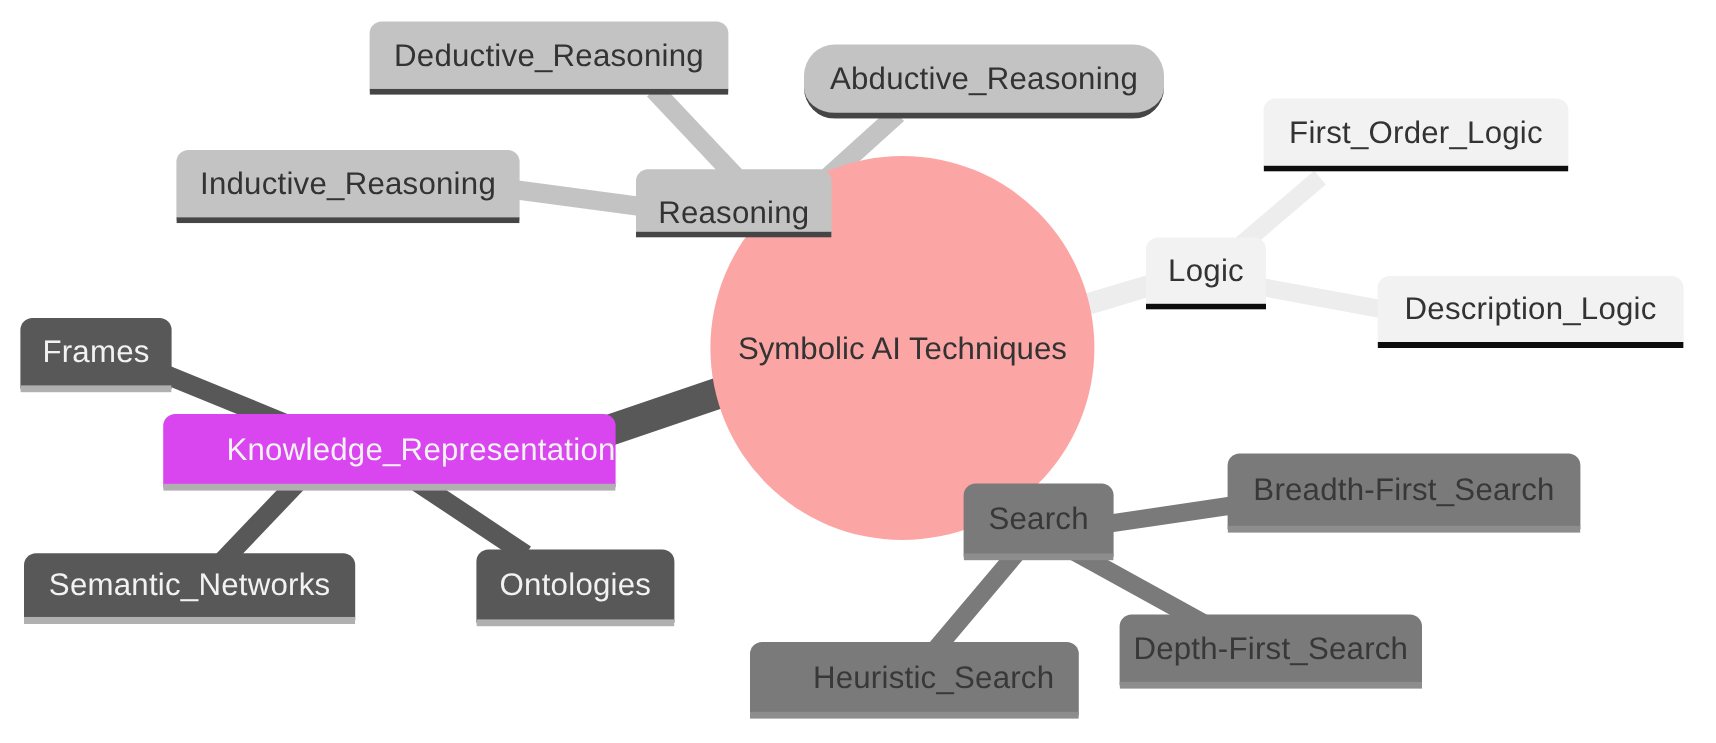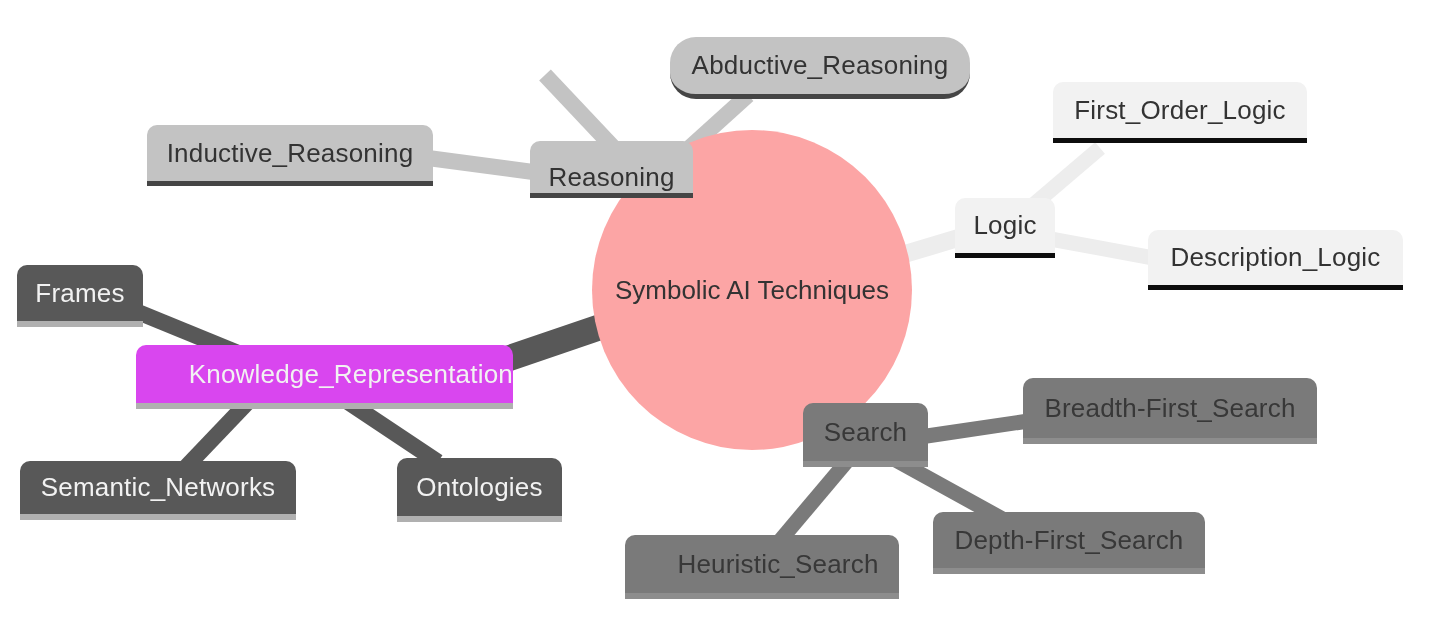--- a/index.html
+++ b/index.html
@@ -54,20 +54,23 @@
       <line x1="920" y1="437" x2="1035" y2="420" stroke="#7a7a7a" stroke-width="15"></line>
       <line x1="892" y1="458" x2="1008" y2="522" stroke="#7a7a7a" stroke-width="15"></line>
       <line x1="848" y1="460" x2="778" y2="543" stroke="#7a7a7a" stroke-width="15"></line>
     </svg>
     <div class="root-circle" style="left: 592px; top: 130px; width: 320px; height: 320px; background: #fca5a5; color: rgb(51, 51, 51);">
       <span>Symbolic AI Techniques</span>
     </div>
     <div class="mm-node" style="left: 530px; top: 141px; width: 163px; height: 52px; background: rgb(195, 195, 195); color: rgb(51, 51, 51); border-bottom: 5px solid rgb(69, 69, 69); align-items: flex-end;">
       <span>Reasoning</span>
     </div>
+    <div class="mm-node" style="left: 308px; top: 18px; width: 299px; height: 56px; background: rgb(195, 195, 195); color: rgb(51, 51, 51); border-bottom: 5px solid rgb(69, 69, 69);">
+      <span>Deductive_Reasoning</span>
+    </div>
     <div class="mm-node" style="left: 670px; top: 37px; width: 300px; height: 57px; background: rgb(195, 195, 195); color: rgb(51, 51, 51); border-bottom: 5px solid rgb(69, 69, 69); border-radius: 26px;">
       <span>Abductive_Reasoning</span>
     </div>
     <div class="mm-node" style="left: 147px; top: 125px; width: 286px; height: 56px; background: rgb(195, 195, 195); color: rgb(51, 51, 51); border-bottom: 5px solid rgb(69, 69, 69);">
       <span>Inductive_Reasoning</span>
     </div>
     <div class="mm-node" style="left: 955px; top: 198px; width: 100px; height: 55px; background: rgb(242, 242, 242); color: rgb(51, 51, 51); border-bottom: 5px solid rgb(13, 13, 13);">
       <span>Logic</span>
     </div>
     <div class="mm-node" style="left: 1053px; top: 82px; width: 254px; height: 56px; background: rgb(242, 242, 242); color: rgb(51, 51, 51); border-bottom: 5px solid rgb(13, 13, 13);">
@@ -87,19 +90,19 @@
     </div>
     <div class="mm-node" style="left: 397px; top: 458px; width: 165px; height: 58px; background: rgb(88, 88, 88); color: rgb(242, 242, 242); border-bottom: 6px solid rgb(176, 176, 176);">
       <span>Ontologies</span>
     </div>
     <div class="mm-node" style="left: 803px; top: 403px; width: 125px; height: 58px; background: rgb(122, 122, 122); color: rgb(56, 56, 56); border-bottom: 6px solid rgb(141, 141, 141);">
       <span>Search</span>
     </div>
     <div class="mm-node" style="left: 1023px; top: 378px; width: 294px; height: 60px; background: rgb(122, 122, 122); color: rgb(56, 56, 56); border-bottom: 6px solid rgb(141, 141, 141);">
       <span>Breadth-First_Search</span>
     </div>
-    <div class="mm-node" style="left: 933px; top: 512px; width: 272px; height: 56px; background: rgb(122, 122, 122); color: rgb(56, 56, 56); border-bottom: 6px solid rgb(141, 141, 141);">
+    <div class="mm-node" style="left: 933px; top: 512px; width: 252px; height: 56px; background: rgb(122, 122, 122); color: rgb(56, 56, 56); border-bottom: 6px solid rgb(141, 141, 141);">
       <span>Depth-First_Search</span>
     </div>
     <div class="mm-node" style="left: 625px; top: 535px; width: 242px; height: 58px; background: rgb(122, 122, 122); color: rgb(56, 56, 56); border-bottom: 6px solid rgb(141, 141, 141); padding-left: 32px;">
       <span>Heuristic_Search</span>
     </div>
   </div>
 
 </body></html>

